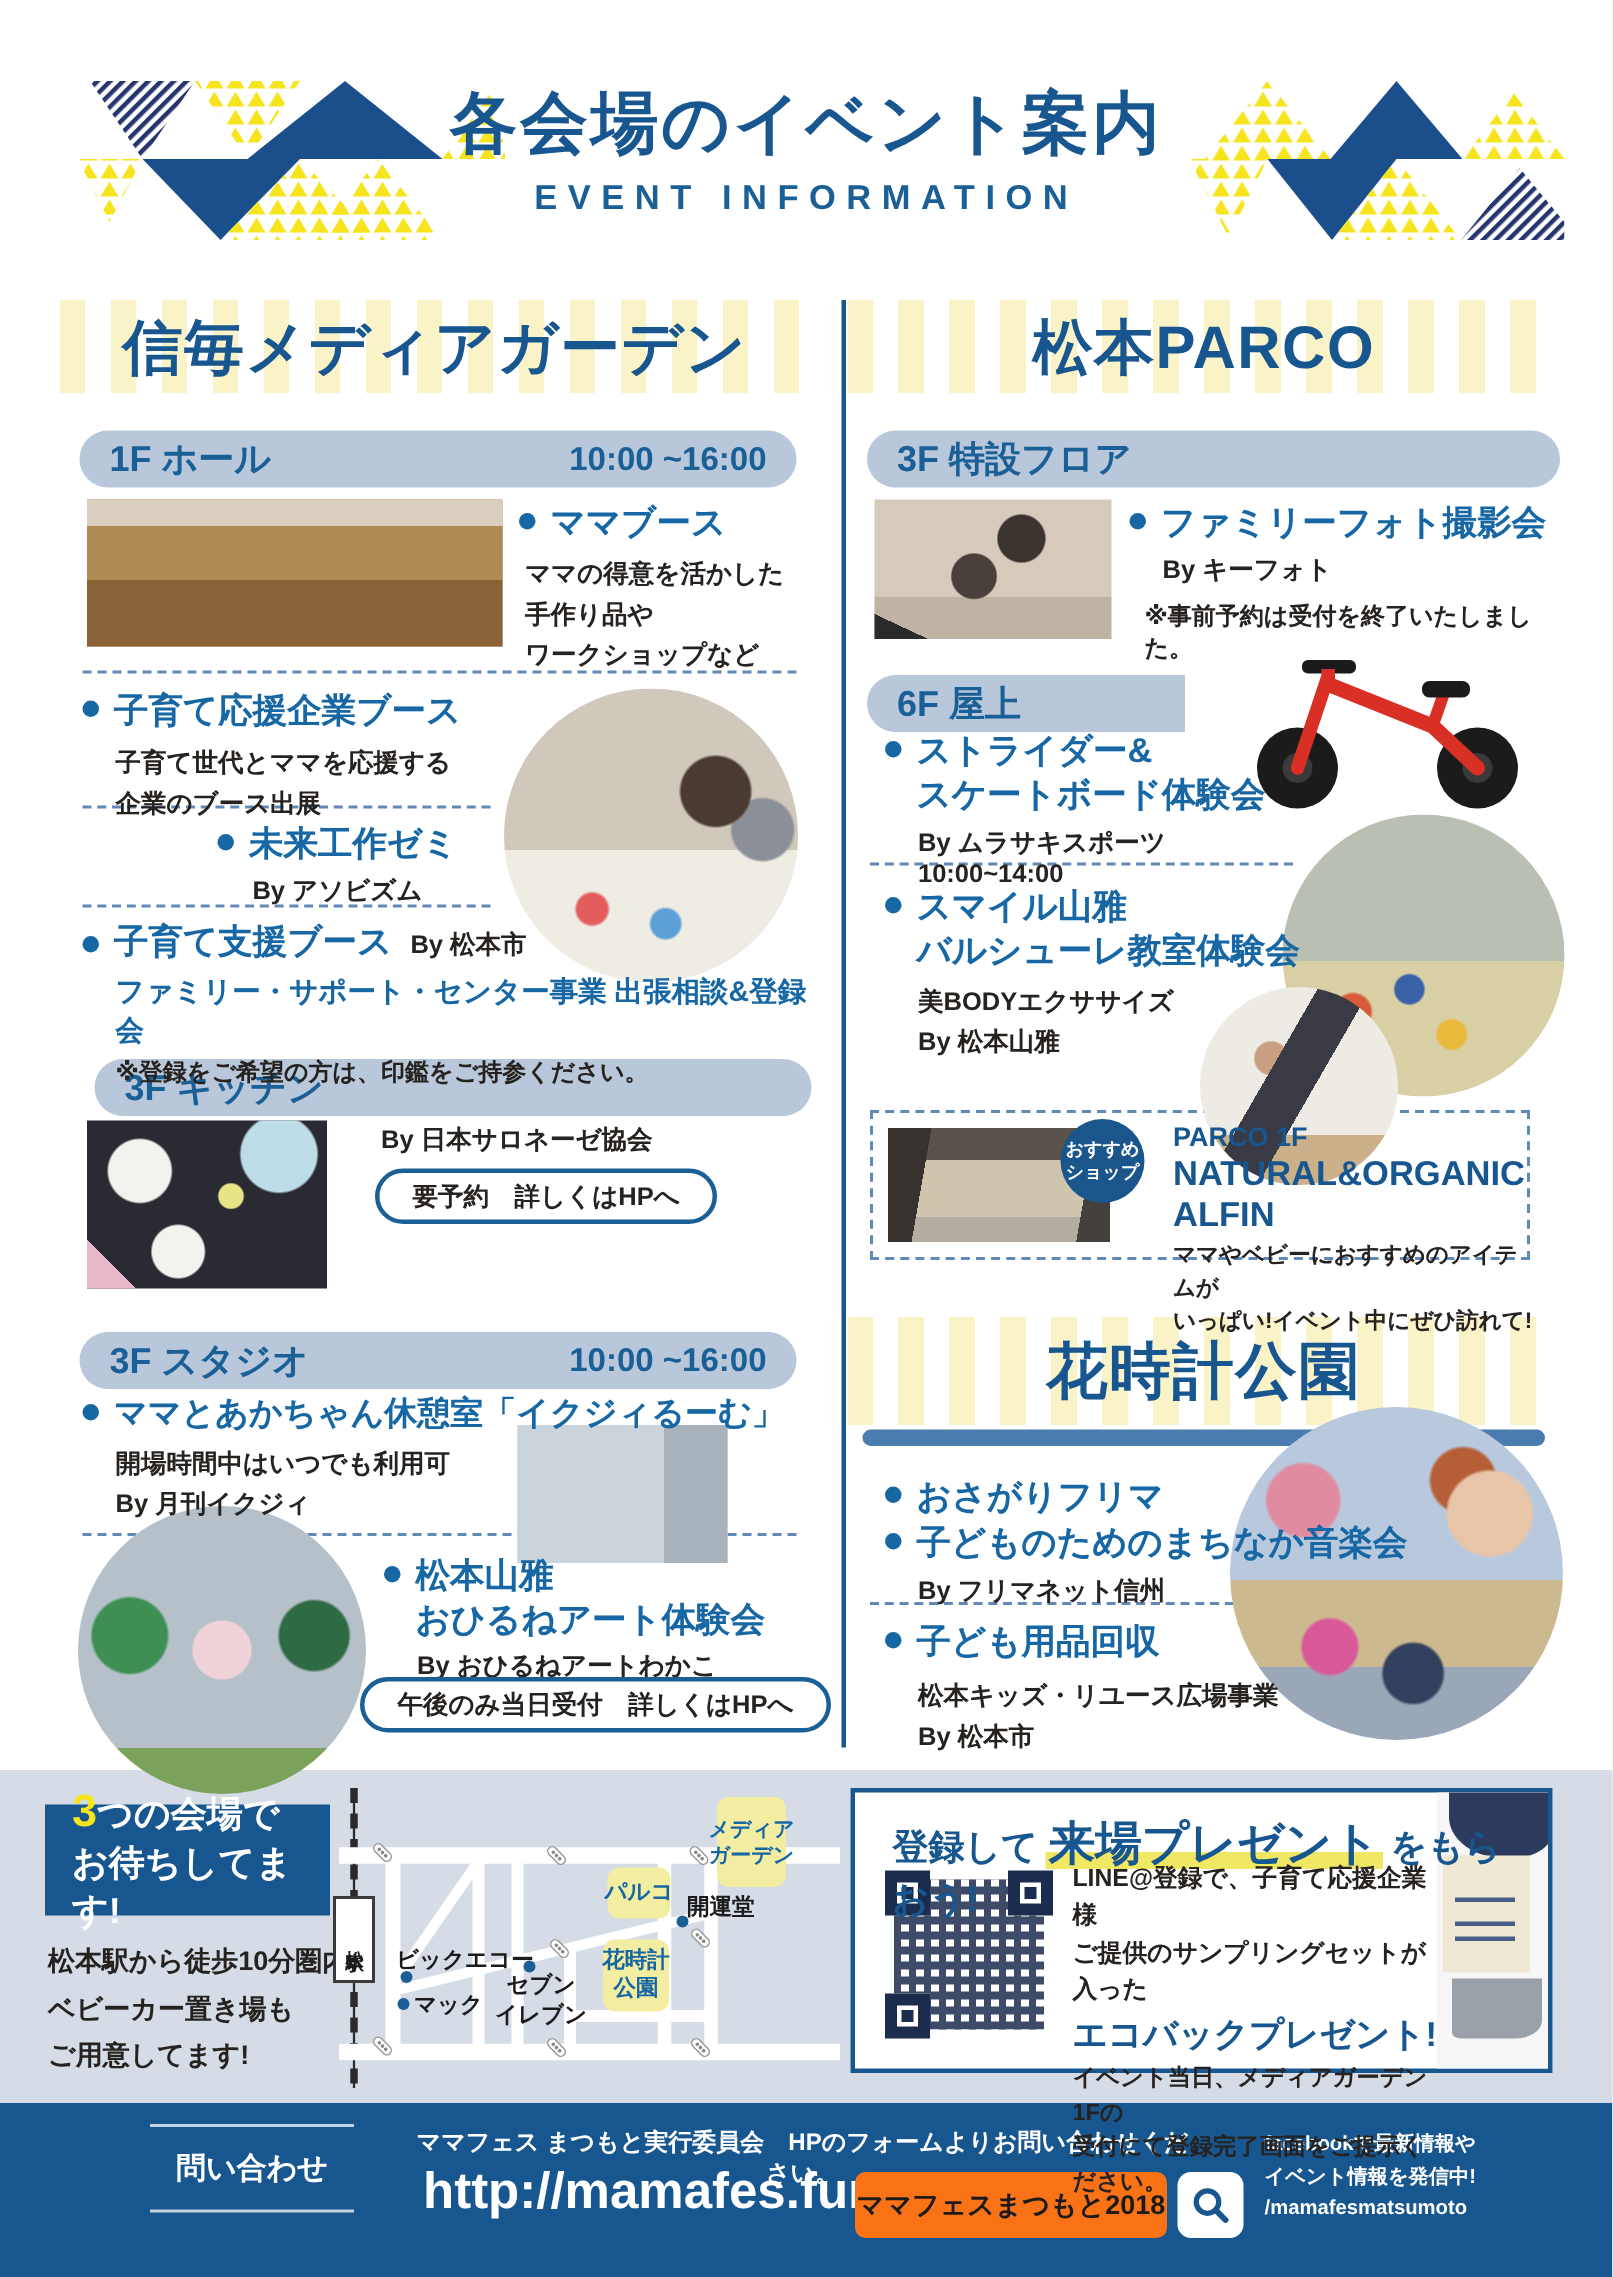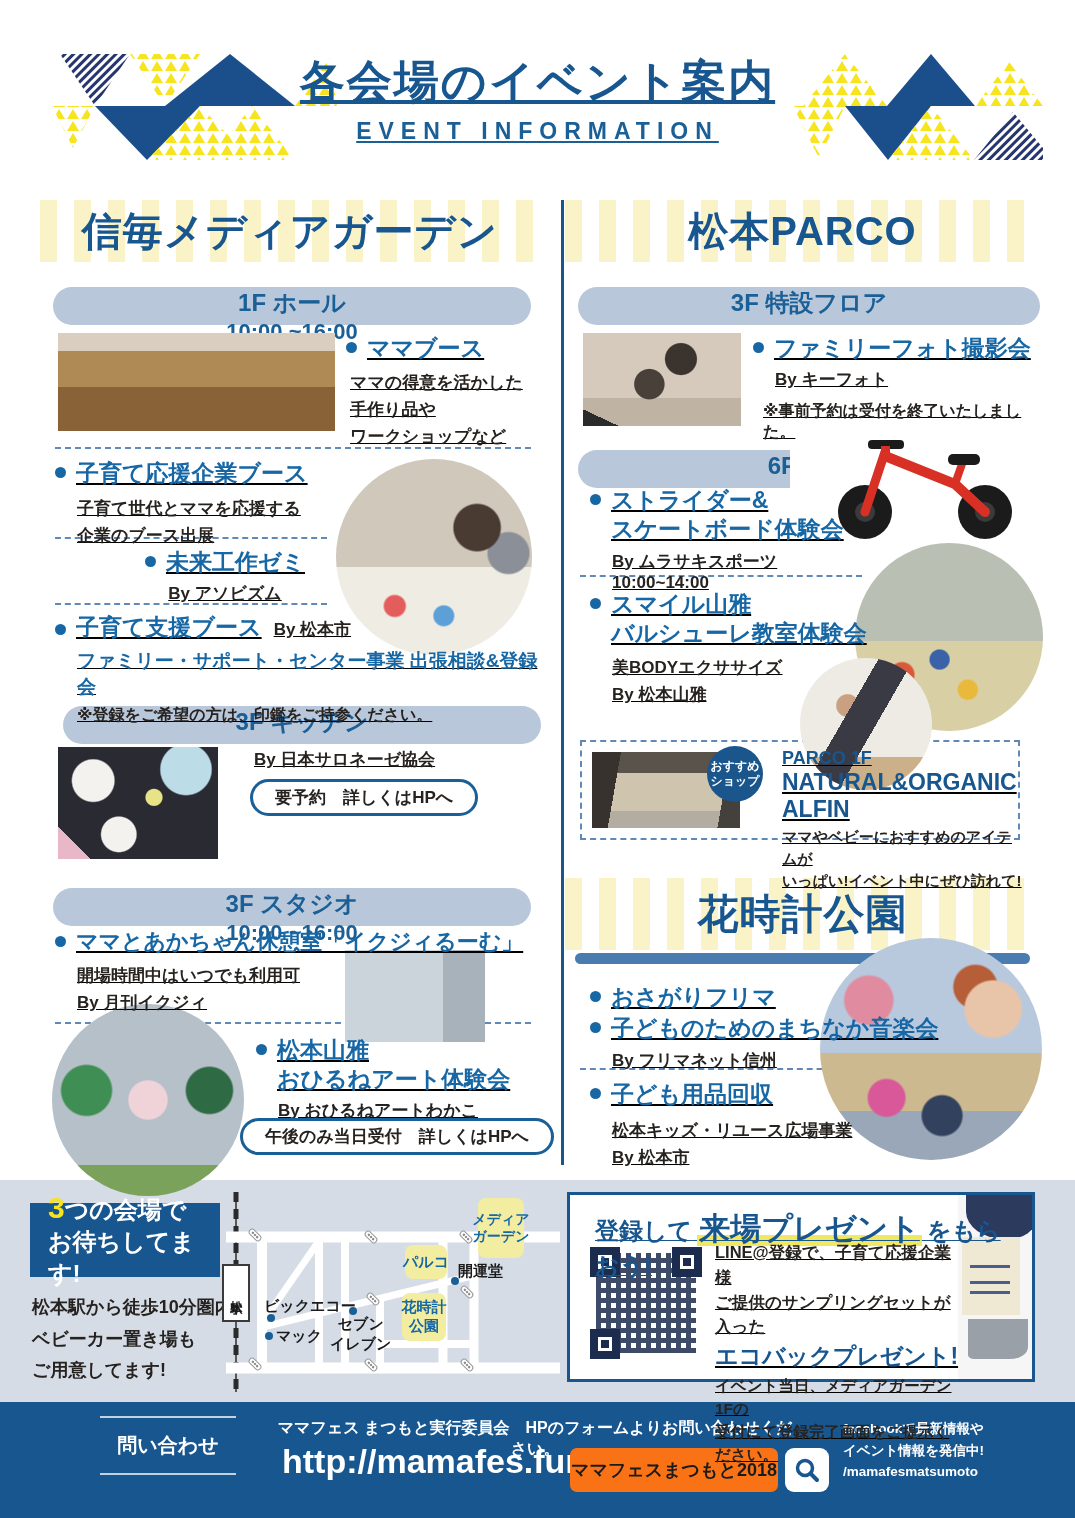--- a/index.html
+++ b/index.html
@@ -9,35 +9,35 @@
 
   
   .main-title{left:0;top:52px;width:1075px;text-align:center;font-size:45px;font-weight:800;color:#17568f;letter-spacing:2px;}
   .sub-title{left:0;top:118px;width:1075px;text-align:center;font-size:23px;font-weight:600;color:#1a5f96;letter-spacing:7px;}
 
   
   .banner{height:62px;background:repeating-linear-gradient(90deg,#faf3c8 0 17px,#ffffff 17px 34px);
           display:flex;align-items:center;justify-content:center;}
   .banner .t{font-size:40px;font-weight:800;color:#17568f;letter-spacing:1px;}
   .pill{background:#b9c7da;border-radius:20px;height:38px;display:flex;align-items:center;
-        justify-content:space-between;padding:0 20px;flex-direction:column;}
+        justify-content:space-between;padding:0 20px;}
   .pill .lab{font-size:24px;font-weight:800;color:#1a5f96;}
   .pill .tim{font-size:22px;font-weight:700;color:#1a5f96;}
 
   .bullet{display:flex;align-items:flex-start;color:#1767a5;font-weight:800;}
   .bullet::before{content:"";flex:0 0 11px;width:11px;height:11px;border-radius:50%;background:#1767a5;margin:8px 10px 0 0;}
   .bt{font-size:23px;line-height:1.25;color:#1767a5;font-weight:800;}
   .desc{font-size:17px;font-weight:600;color:#26221f;line-height:1.6;}
   .byline{font-size:17px;font-weight:700;color:#26221f;}
   .note{font-size:16px;font-weight:600;color:#26221f;}
   .dashed{border-top:2px dashed #6189b8;height:0;z-index:0;}
   .outline-pill{display:inline-block;border:3px solid #1a5f96;border-radius:19px;background:#fff;
         padding:4px 22px;font-size:17px;font-weight:700;color:#26221f;}
   .ph{z-index:1;}
-  .txt{z-index:2;text-decoration:underline;}
+  .txt{z-index:2;}
 
   
   .vdiv{left:561px;top:200px;width:3px;height:965px;background:#1a568c;}
 
   
   #mg-banner{left:40px;top:200px;width:500px;}
   #mg-hall-pill{left:53px;top:287px;width:478px;}
   #mg-hall-photo{left:58px;top:333px;width:277px;height:98px;
      background:linear-gradient(180deg,#d9cebf 0 18%,#b08a55 18% 55%,#8a6238 55% 100%),#a87f4f;}
   #mg-mama{left:346px;top:334px;width:195px;}

